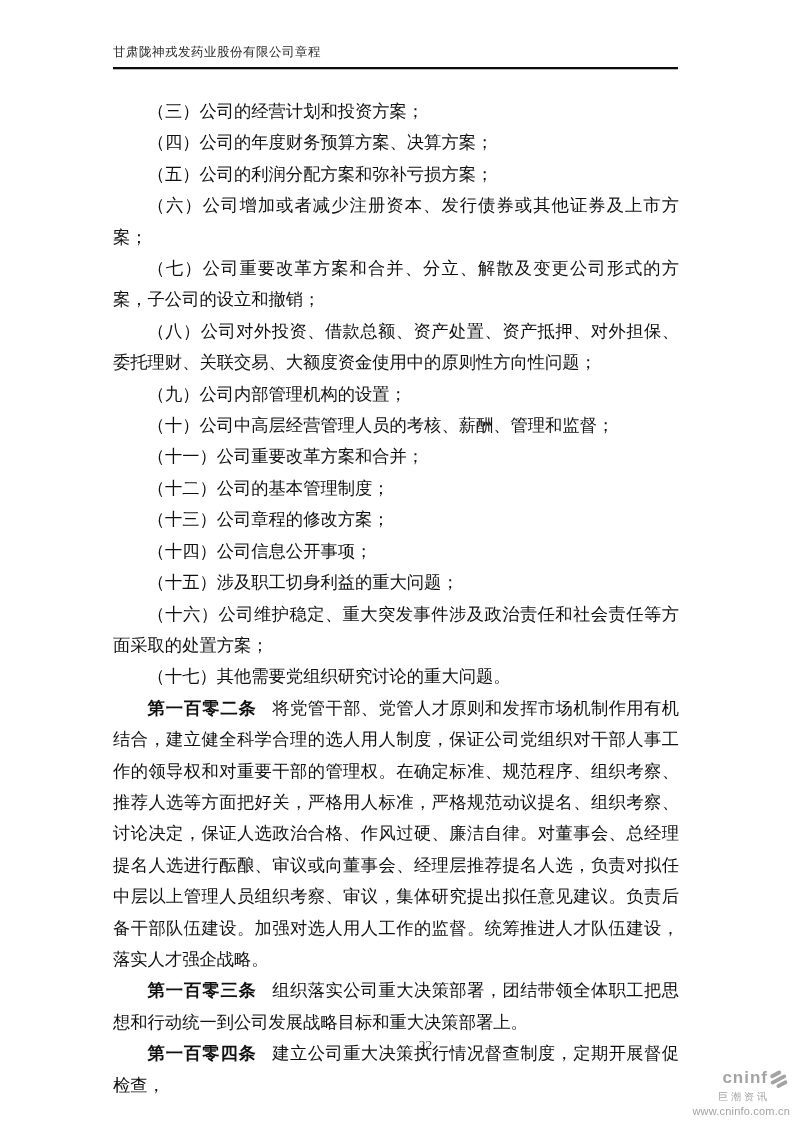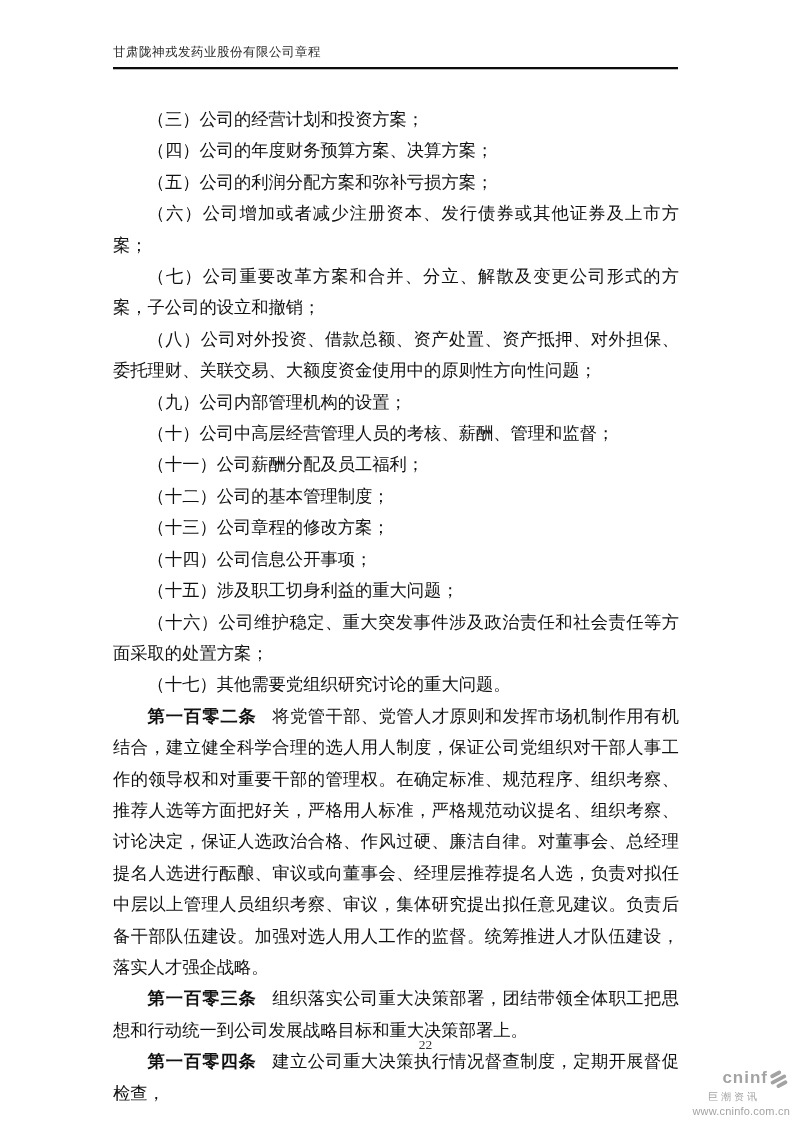--- a/index.html
+++ b/index.html
@@ -24,21 +24,21 @@
     padding-bottom:6px;
   }
   .hdr-rule {
     height:0;
     border-bottom:2.5px solid #0c0c0c;
     box-shadow:0 1px 0 #bbb;
   }
   
   .doc-body {
     position:absolute;
-    left:113px; top:104px;
+    left:113px; top:96px;
     width:566px;
     font-size:17.3px;
     line-height:31.4px;
     text-align:justify;
     color:#111;
   }
   .para { margin:0; text-indent:2em; }
   .para .lead {
     font-weight:700;
     letter-spacing:0.5px;
@@ -75,21 +75,21 @@
     font-family:"Liberation Sans", sans-serif;
     font-weight:700;
     font-size:17px;
     letter-spacing:1px;
   }
   .wm-logo { display:inline-flex; }
   .wm-logo svg { width:21px; height:21px; display:block; }
   .wm-cn {
     font-size:10px;
     letter-spacing:3px;
-    margin:2px 30px 0 0;
+    margin:2px 20px 0 0;
   }
   .wm-url {
     font-family:"Liberation Sans", sans-serif;
     font-size:11px;
     margin-top:4px;
     letter-spacing:0.2px;
   }
 </style>
 </head>
 <body>
@@ -103,21 +103,21 @@
 
   <main class="doc-body" id="doc-body">
       <p class="para">（三）公司的经营计划和投资方案；</p>
       <p class="para">（四）公司的年度财务预算方案、决算方案；</p>
       <p class="para">（五）公司的利润分配方案和弥补亏损方案；</p>
       <p class="para">（六）公司增加或者减少注册资本、发行债券或其他证券及上市方案；</p>
       <p class="para">（七）公司重要改革方案和合并、分立、解散及变更公司形式的方案，子公司的设立和撤销；</p>
       <p class="para">（八）公司对外投资、借款总额、资产处置、资产抵押、对外担保、委托理财、关联交易、大额度资金使用中的原则性方向性问题；</p>
       <p class="para">（九）公司内部管理机构的设置；</p>
       <p class="para">（十）公司中高层经营管理人员的考核、薪酬、管理和监督；</p>
-      <p class="para">（十一）公司薪酬分配及员工福利；</p>
+      <p class="para">（十一）公司重要改革方案和合并；</p>
       <p class="para">（十二）公司的基本管理制度；</p>
       <p class="para">（十三）公司章程的修改方案；</p>
       <p class="para">（十四）公司信息公开事项；</p>
       <p class="para">（十五）涉及职工切身利益的重大问题；</p>
       <p class="para">（十六）公司维护稳定、重大突发事件涉及政治责任和社会责任等方面采取的处置方案；</p>
       <p class="para">（十七）其他需要党组织研究讨论的重大问题。</p>
       <p class="para"><b class="lead">第一百零二条</b>将党管干部、党管人才原则和发挥市场机制作用有机结合，建立健全科学合理的选人用人制度，保证公司党组织对干部人事工作的领导权和对重要干部的管理权。在确定标准、规范程序、组织考察、推荐人选等方面把好关，严格用人标准，严格规范动议提名、组织考察、讨论决定，保证人选政治合格、作风过硬、廉洁自律。对董事会、总经理提名人选进行酝酿、审议或向董事会、经理层推荐提名人选，负责对拟任中层以上管理人员组织考察、审议，集体研究提出拟任意见建议。负责后备干部队伍建设。加强对选人用人工作的监督。统筹推进人才队伍建设，落实人才强企战略。</p>
       <p class="para"><b class="lead">第一百零三条</b>组织落实公司重大决策部署，团结带领全体职工把思想和行动统一到公司发展战略目标和重大决策部署上。</p>
       <p class="para"><b class="lead">第一百零四条</b>建立公司重大决策执行情况督查制度，定期开展督促检查，</p>
     </main>

